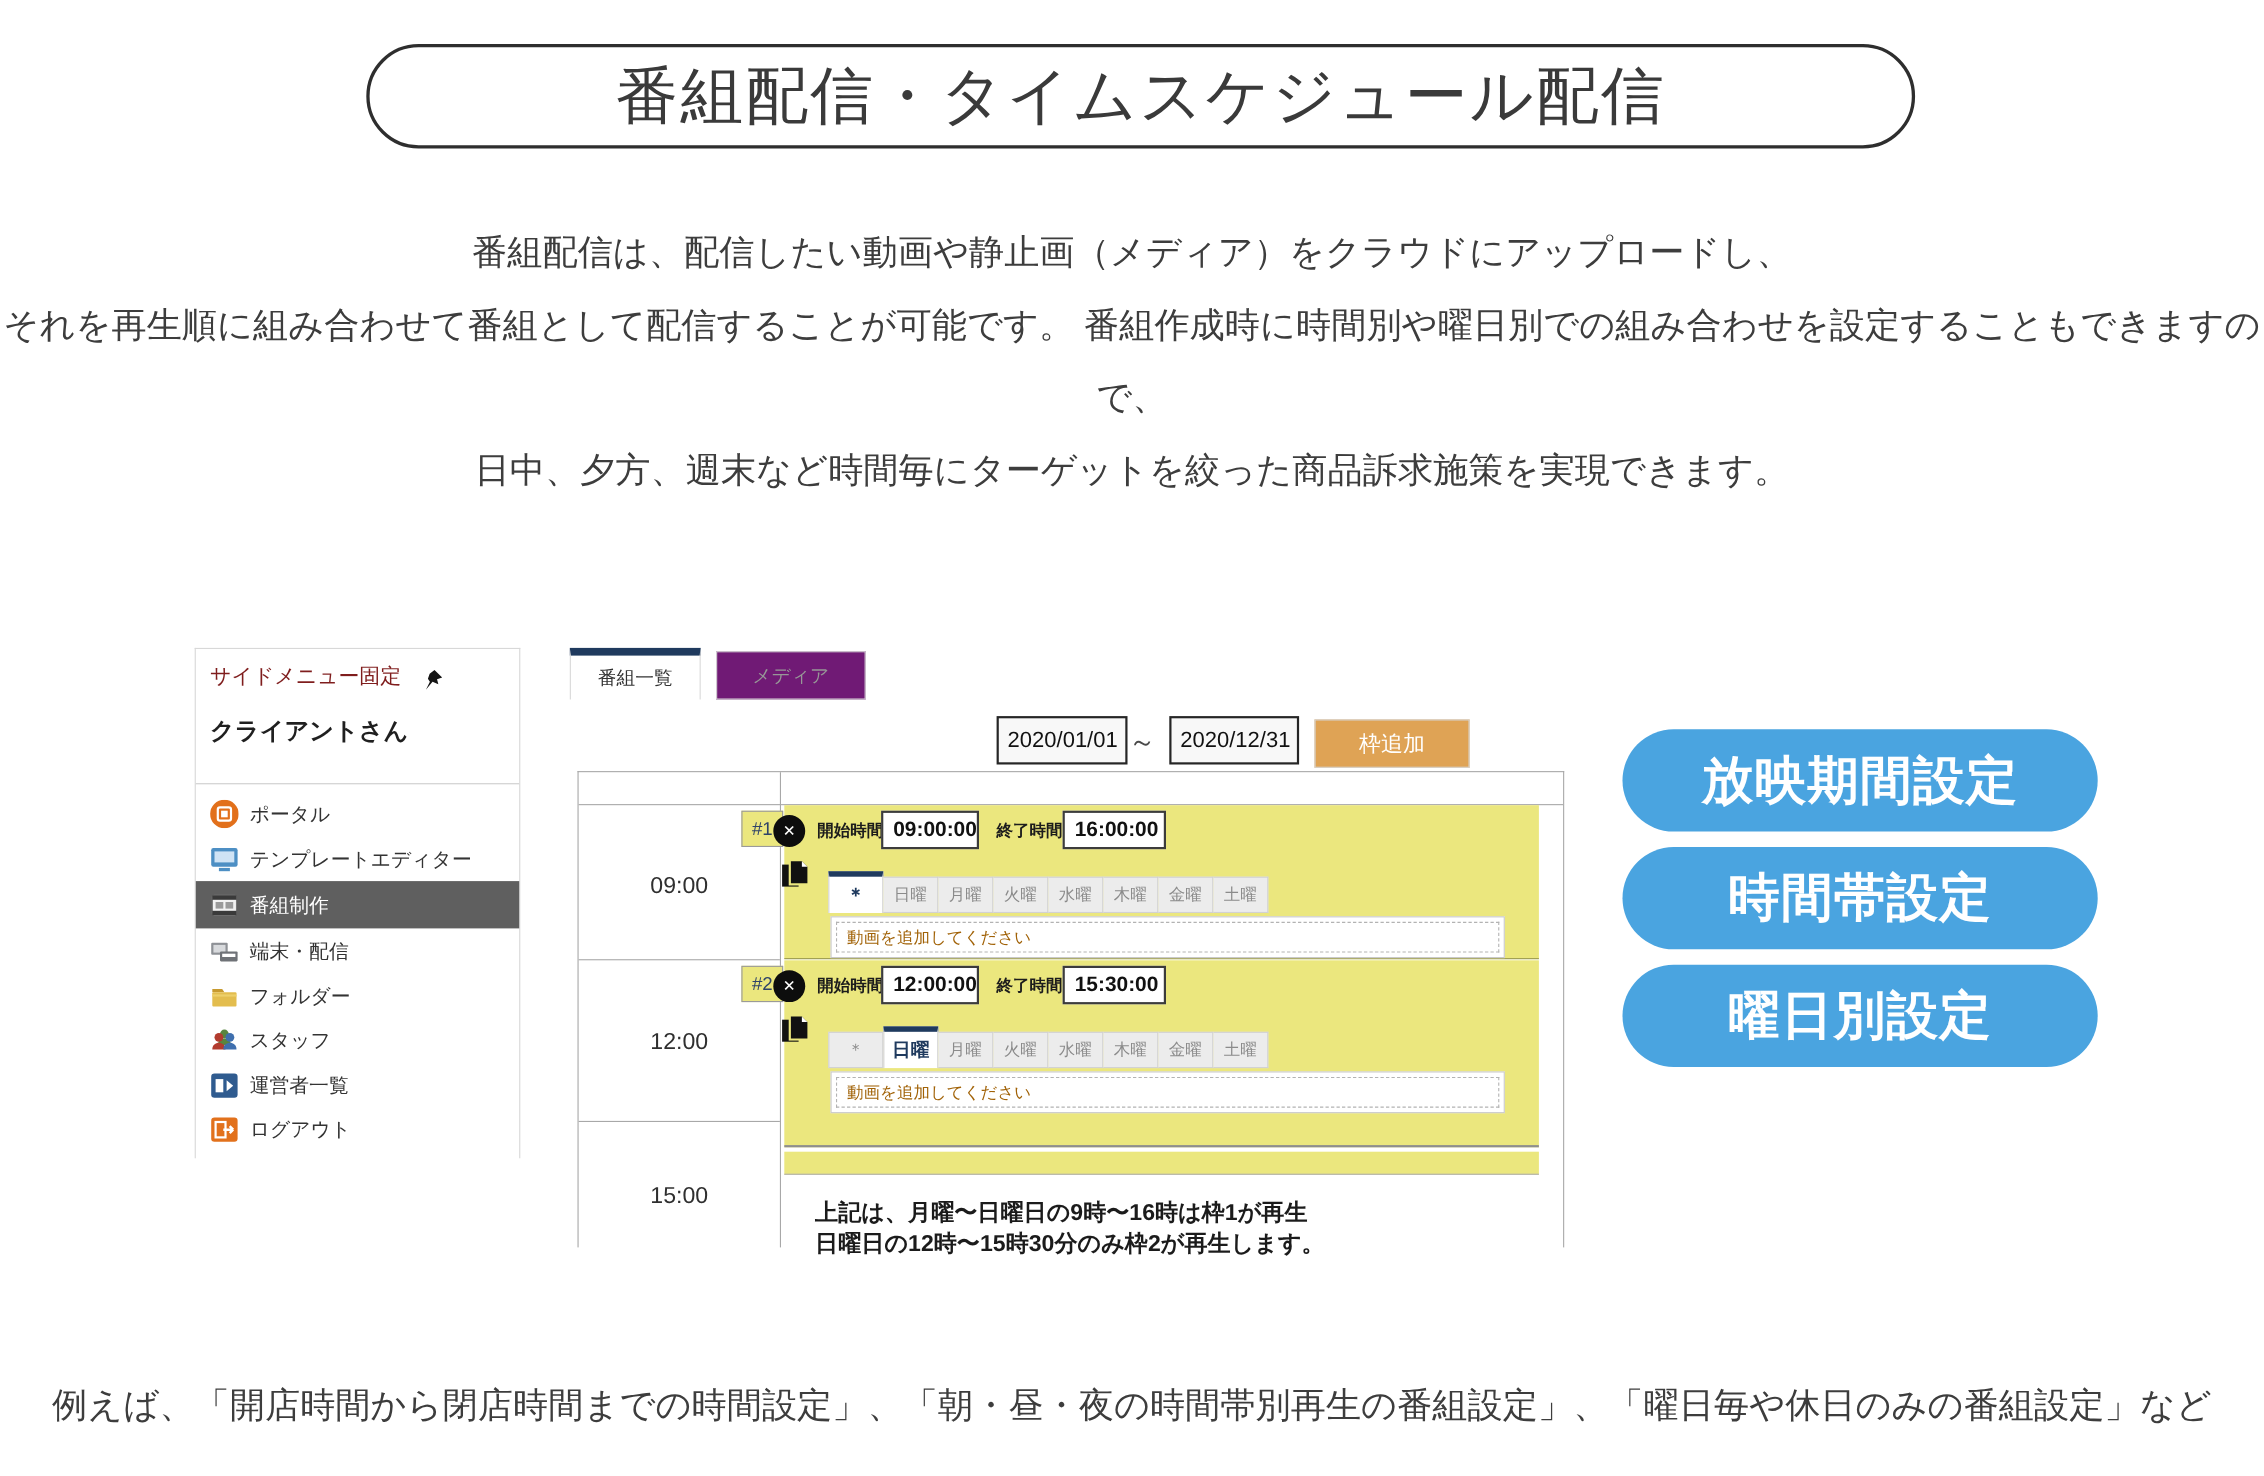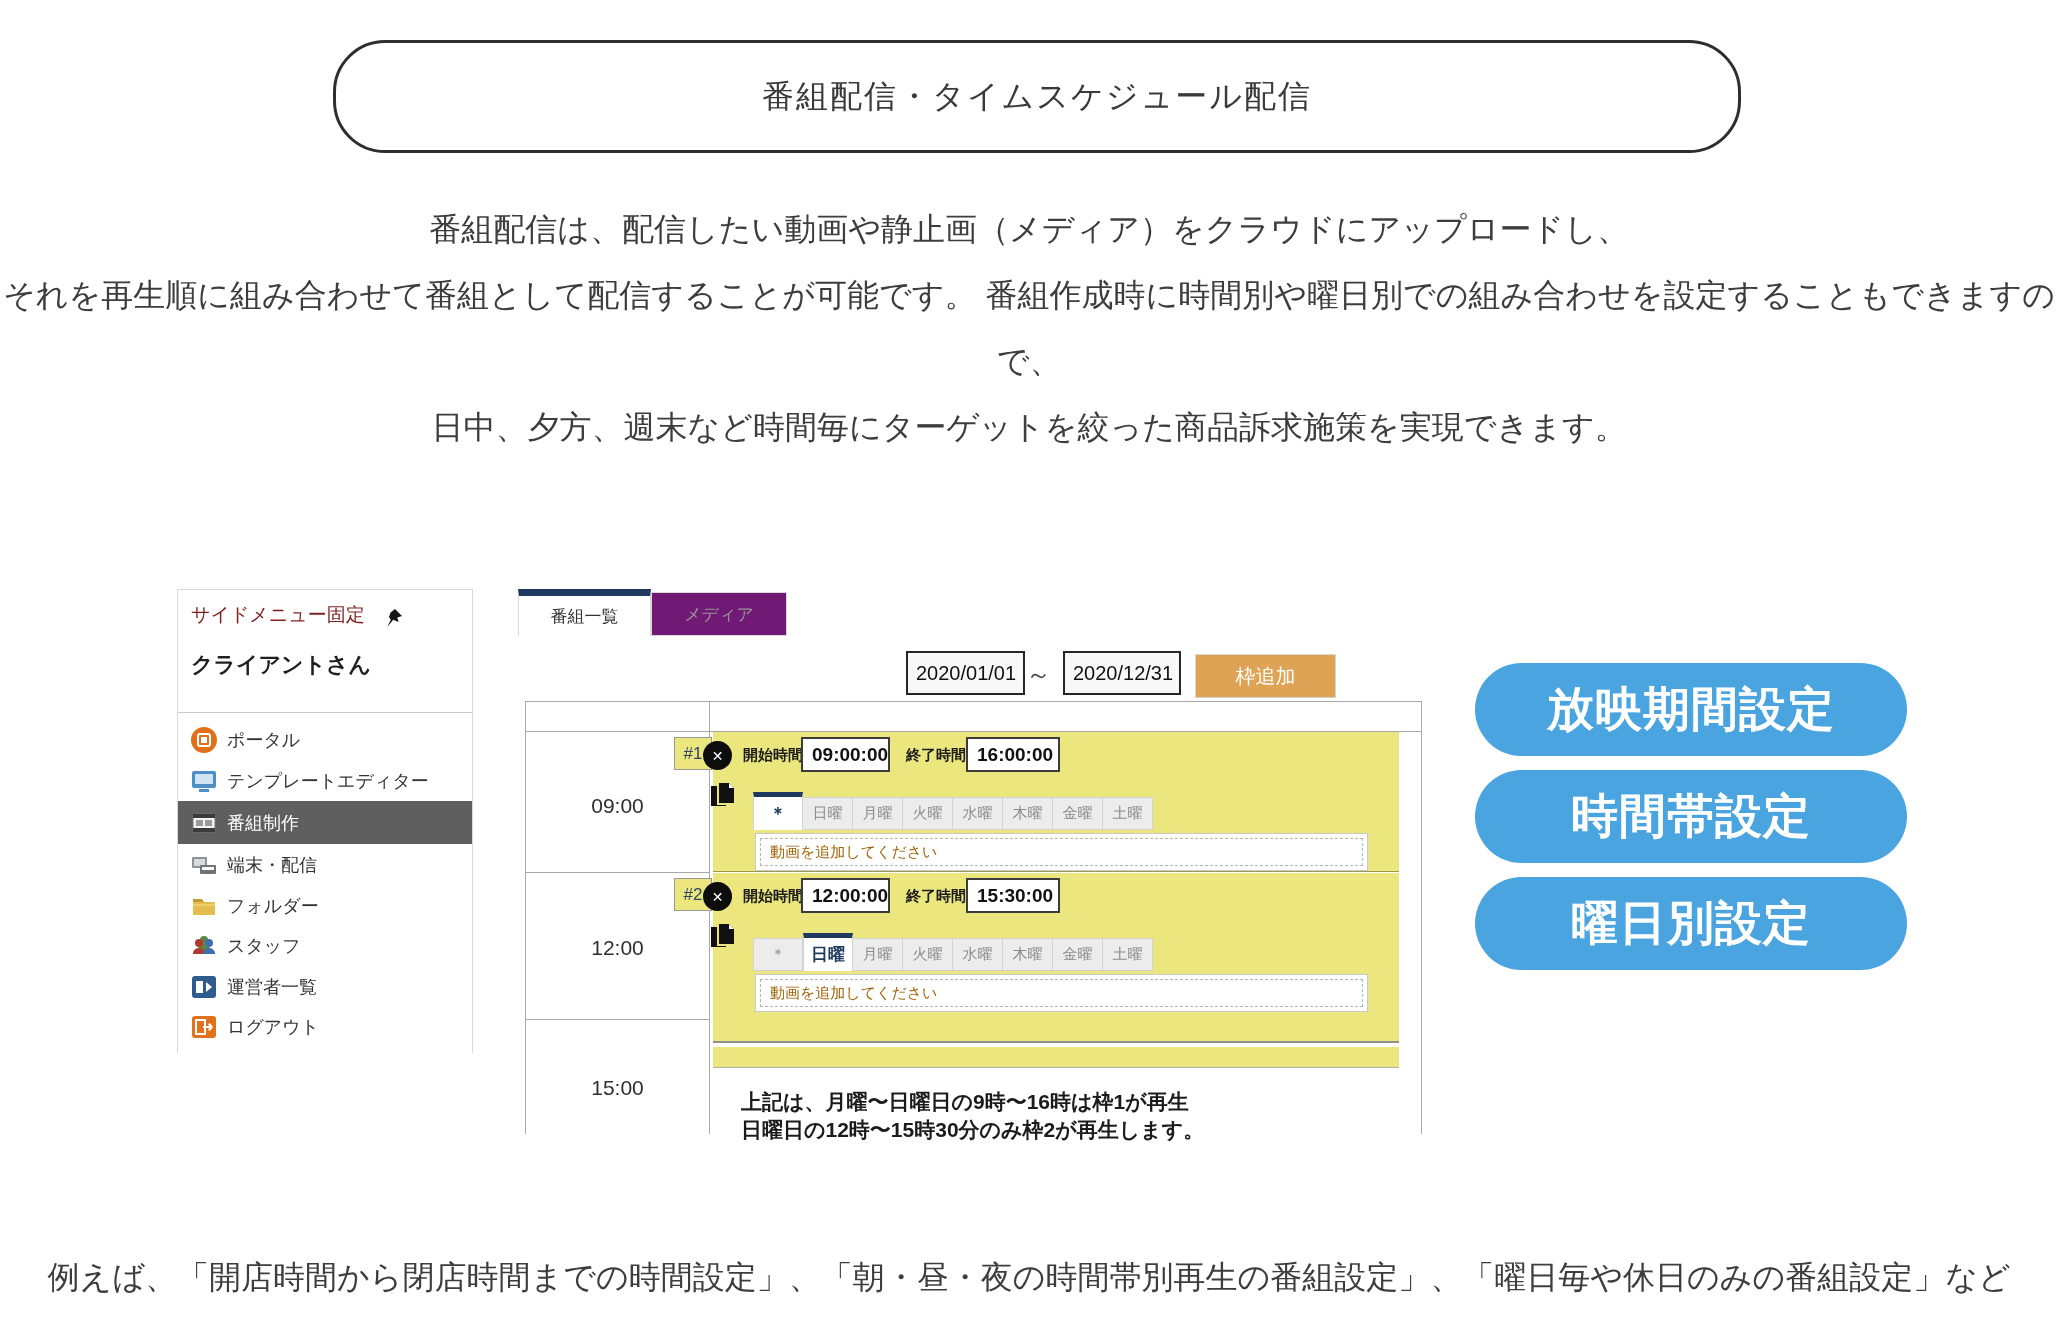--- a/index.html
+++ b/index.html
@@ -1,37 +1,37 @@
 <!DOCTYPE html>
 <html><head>
 <meta charset="utf-8">
 <style>
   html,body{margin:0;padding:0;background:#fff;}
   .canvas{position:relative;width:2058px;height:1342px;background:#fff;overflow:hidden;
           font-family:"Liberation Sans","DejaVu Sans",sans-serif;color:#3c3c3c;}
   .abs{position:absolute;}
 
   
-  .title-pill{left:333px;top:40px;width:1408px;height:113px;border:3px solid #2e2e2e;border-radius:52px;
-              display:flex;align-items:center;justify-content:center;font-size:32px;letter-spacing:2px;color:#3a3a3a;box-sizing:border-box;text-align:center;}
+  .title-pill{left:333px;top:40px;width:1408px;height:95px;border:3px solid #2e2e2e;border-radius:52px;
+              display:flex;align-items:center;justify-content:center;font-size:57px;letter-spacing:2px;color:#3a3a3a;box-sizing:border-box;text-align:center;}
 
   
   .intro{left:0;top:196px;width:100%;text-align:center;font-size:32px;line-height:66px;color:#3d3d3d;}
 
   
   .sidebar{left:177px;top:589px;width:296px;height:464px;background:#fff;border:1px solid #d8d8d8;border-bottom:none;box-sizing:border-box;}
   .pin-row{left:13px;top:12px;font-size:19px;color:#7f1d1d;display:flex;align-items:flex-end;gap:18px;}
   .client-name{left:13px;top:60px;font-size:22px;font-weight:bold;color:#1f1f1f;}
   .sb-divider{left:0;top:122px;width:100%;height:0;border-top:1px solid #ccc;}
   .sb-item{left:0;width:100%;height:41px;display:flex;align-items:center;gap:10px;padding-left:13px;box-sizing:border-box;font-size:18px;color:#333;}
   .sb-item.selected{background:#5f5f5f;color:#fff;height:43px;}
   .sb-icon{width:26px;height:26px;display:flex;align-items:center;justify-content:center;flex:0 0 26px;}
 
   
-  .tab-active{left:518px;top:589px;width:133px;height:47px;background:#fff;border-top:7px solid #1f3a5e;
+  .tab-active{left:518px;top:589px;width:119px;height:47px;background:#fff;border-top:7px solid #1f3a5e;
               border-left:1px solid #d9d9d9;border-right:1px solid #d9d9d9;box-sizing:border-box;
               display:flex;align-items:center;justify-content:center;font-size:17px;color:#333;}
   .tab-idle{left:651px;top:592px;width:136px;height:44px;background:#701a75;border:1px solid #d9d9d9;box-sizing:border-box;
             display:flex;align-items:center;justify-content:center;font-size:17px;color:#979797;}
 
   .name-input{left:543px;top:653px;width:345px;height:40px;background:#edf0fa;border:1px solid #98a1c6;box-sizing:border-box;
               display:flex;align-items:center;padding-left:10px;font-size:18px;color:#1e1e1e;}
   .date-box{top:651px;height:44px;background:#f8f8f8;border:2px solid #262626;box-sizing:border-box;
             display:flex;align-items:center;padding-left:8px;font-size:20px;color:#111;}
   .date-from{left:906px;width:119px;}

